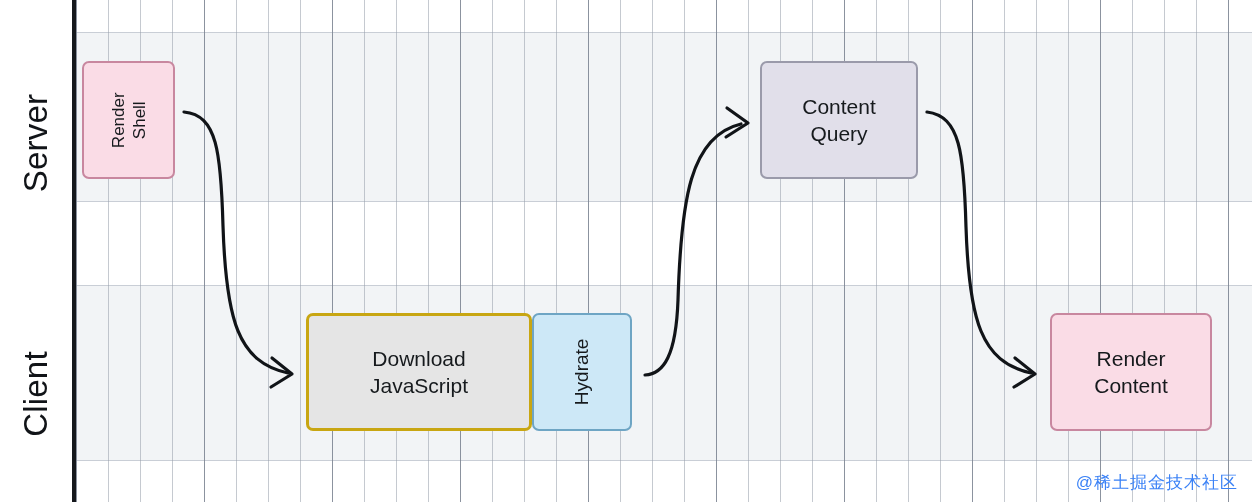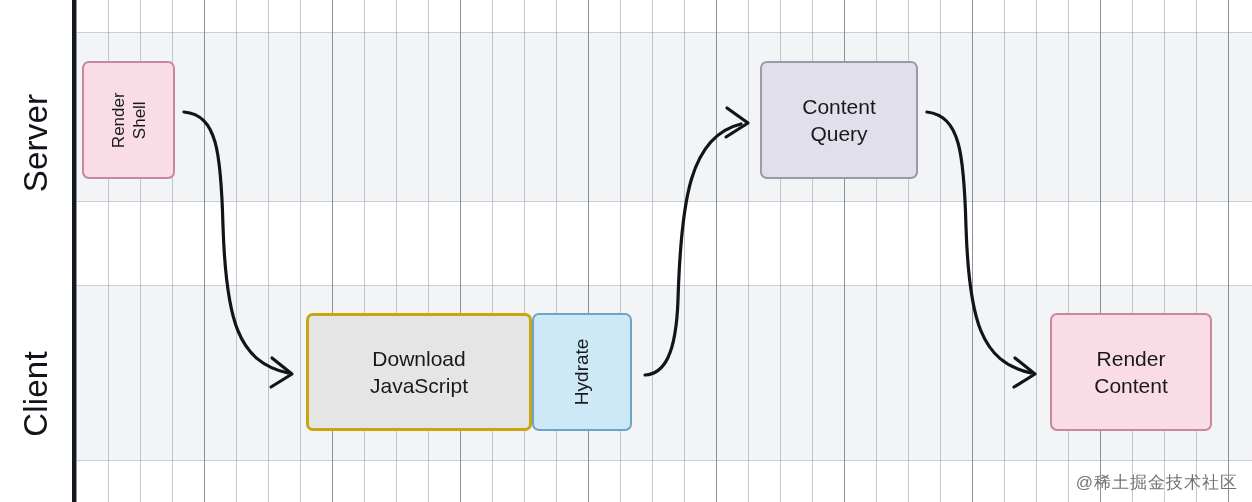--- a/index.html
+++ b/index.html
@@ -164,21 +164,21 @@
     stroke-linecap: round;
     stroke-linejoin: round;
   }
 
   
   #watermark {
     position: absolute;
     right: 14px;
     bottom: 8px;
     font-size: 17px;
-    color: #737373;
+    color: #3b82f6;
     letter-spacing: 1px;
     user-select: none;
     margin-top: 32px;
   }
 </style>
 </head>
 <body>
 
 <div id="stage">
 

